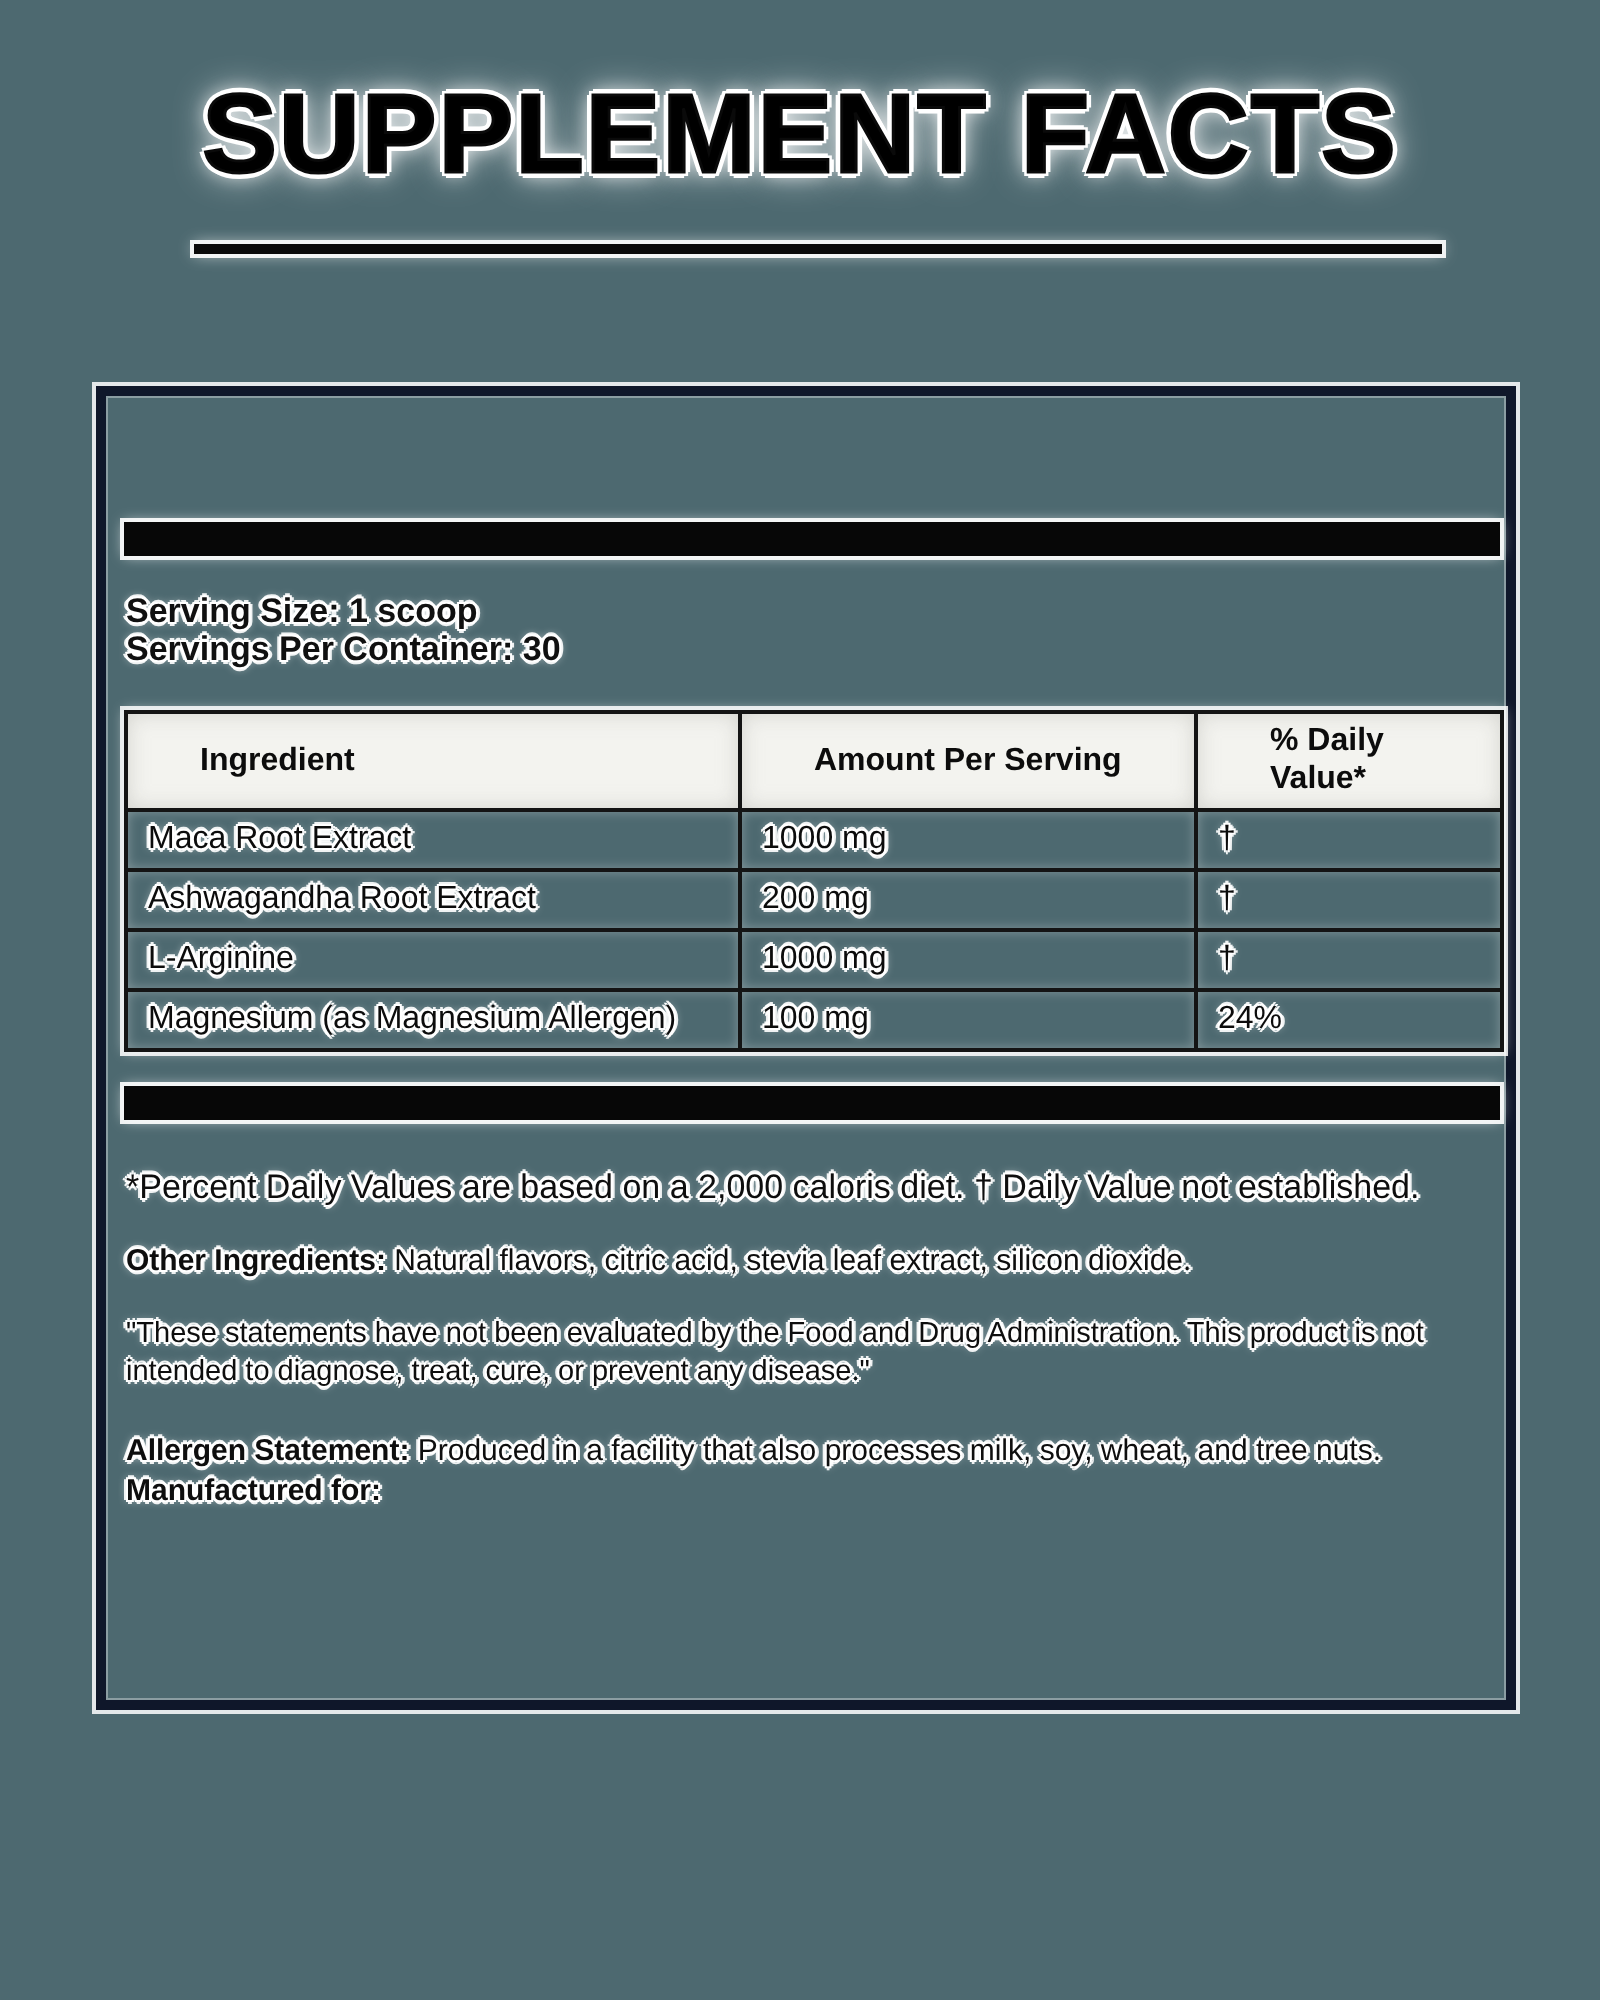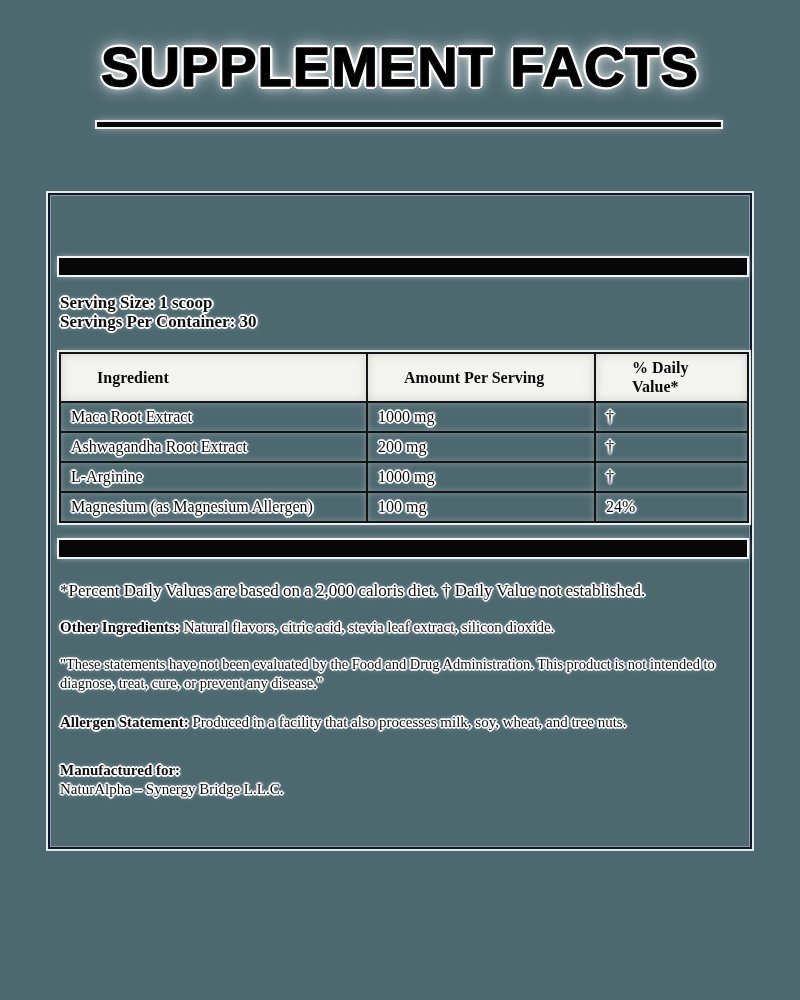--- a/index.html
+++ b/index.html
@@ -34,23 +34,22 @@
     color:#000000;-webkit-text-stroke:1.5px #0a0a0a;
     white-space:nowrap;
   }
   .title-rule{
     position:absolute;left:97px;top:122px;width:624px;height:5px;background:#0a0a0a;
     box-shadow:0 0 0 2px rgba(255,255,255,.9), 0 0 8px rgba(255,255,255,.8);
   }
   
   .panel{
     position:absolute;left:48px;top:193px;width:700px;height:652px;
-    border:2px solid #0f172a;
+    border:5px solid #0f172a;
     box-shadow:0 0 0 2px rgba(255,255,255,.85), inset 0 0 0 1px rgba(255,255,255,.35);
-    font-family:Liberation Serif, serif;
   }
   .serving{
     position:absolute;left:10px;top:98px;
     font-size:17px;font-weight:bold;line-height:19px;color:#101010;
   }
   
   table.facts{
     position:absolute;left:9px;top:157px;width:688px;
     border-collapse:collapse;table-layout:fixed;
     box-shadow:0 0 0 2px rgba(255,255,255,.85), 0 0 6px rgba(255,255,255,.6);
@@ -68,21 +67,21 @@
   }
   col.c1{width:307px}col.c2{width:228px}col.c3{width:153px}
   
   .txt{position:absolute;left:10px;width:684px;font-size:17px;line-height:19px;color:#0e0e0e;}
   .b{font-weight:bold;}
   
   .footnote{top:386px;}
   .other{top:423px;font-size:15px;}
   .disclaimer{top:460px;font-size:14.5px;}
   .allergen{top:518px;font-size:15px;}
-  .mfg{top:566px;font-size:15px;}
+  .mfg{top:538px;font-size:15px;}
 </style>
 </head>
 <body>
 
 <div class="title halo-strong">SUPPLEMENT FACTS</div>
 <div class="title-rule"></div>
 
 <div class="panel">
 
   <div class="bar" style="left:9px;top:63px;width:688px;height:17px;"></div>
@@ -134,16 +133,15 @@
   <div class="txt footnote halo">*Percent Daily Values are based on a 2,000 caloris diet. † Daily Value not established.</div>
 
   <div class="txt other halo"><span class="b">Other Ingredients:</span><span> Natural flavors, citric acid, stevia leaf extract, silicon dioxide.</span></div>
 
   <div class="txt disclaimer halo">"These statements have not been evaluated by the Food and Drug Administration. This product is not intended to diagnose, treat, cure, or prevent any disease."</div>
 
   <div class="txt allergen halo"><span class="b">Allergen Statement:</span><span> Produced in a facility that also processes milk, soy, wheat, and tree nuts.</span></div>
 
   <div class="txt mfg halo">
     <div class="b">Manufactured for:</div>
-    <div>NaturAlpha – Synergy Bridge L.L.C.</div>
   </div>
 
 </div>
 
 </body></html>

